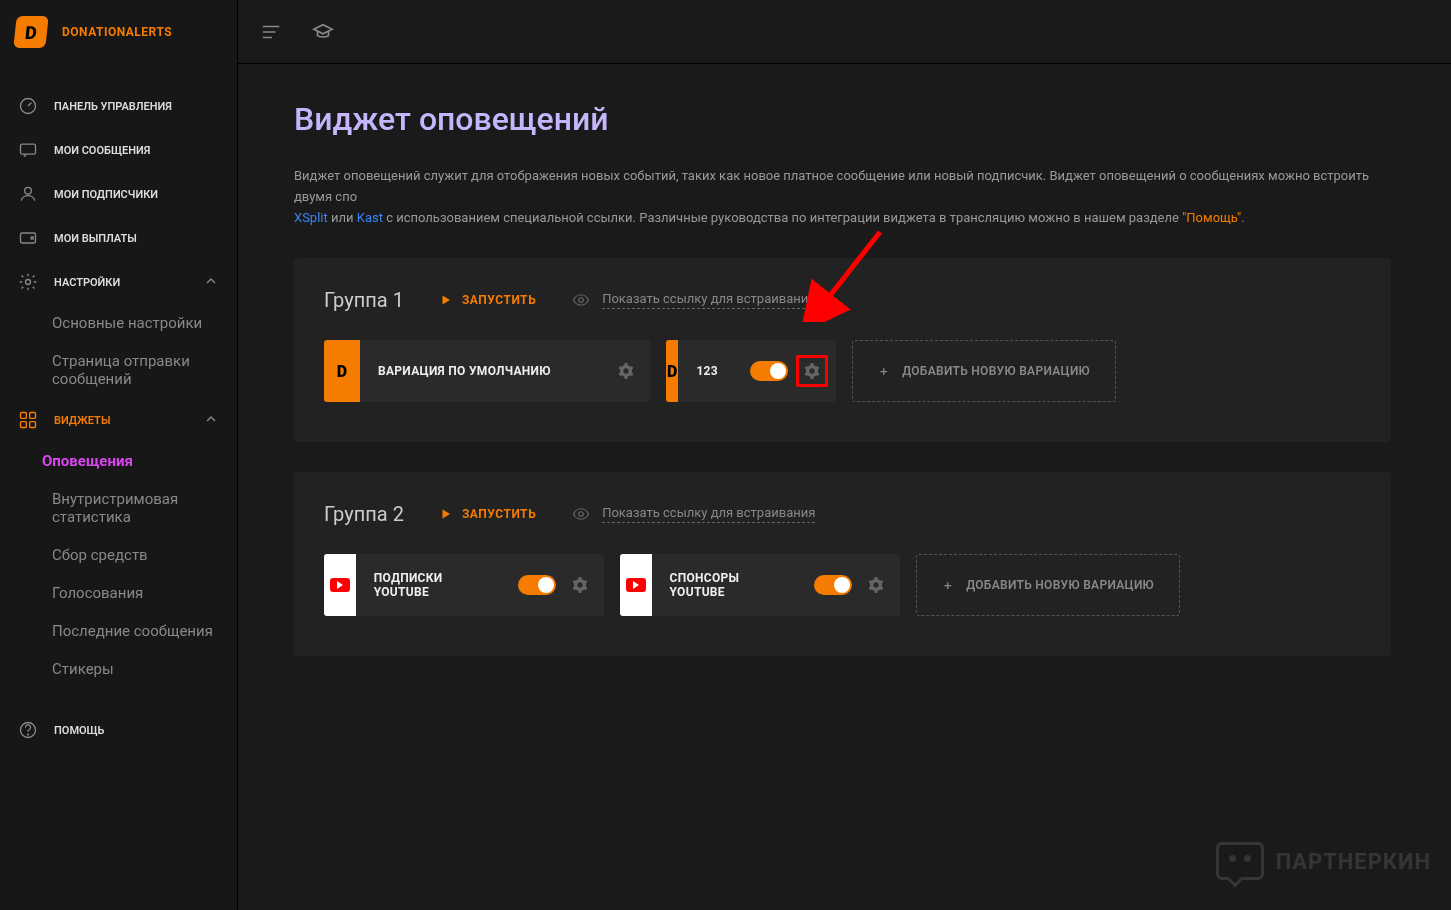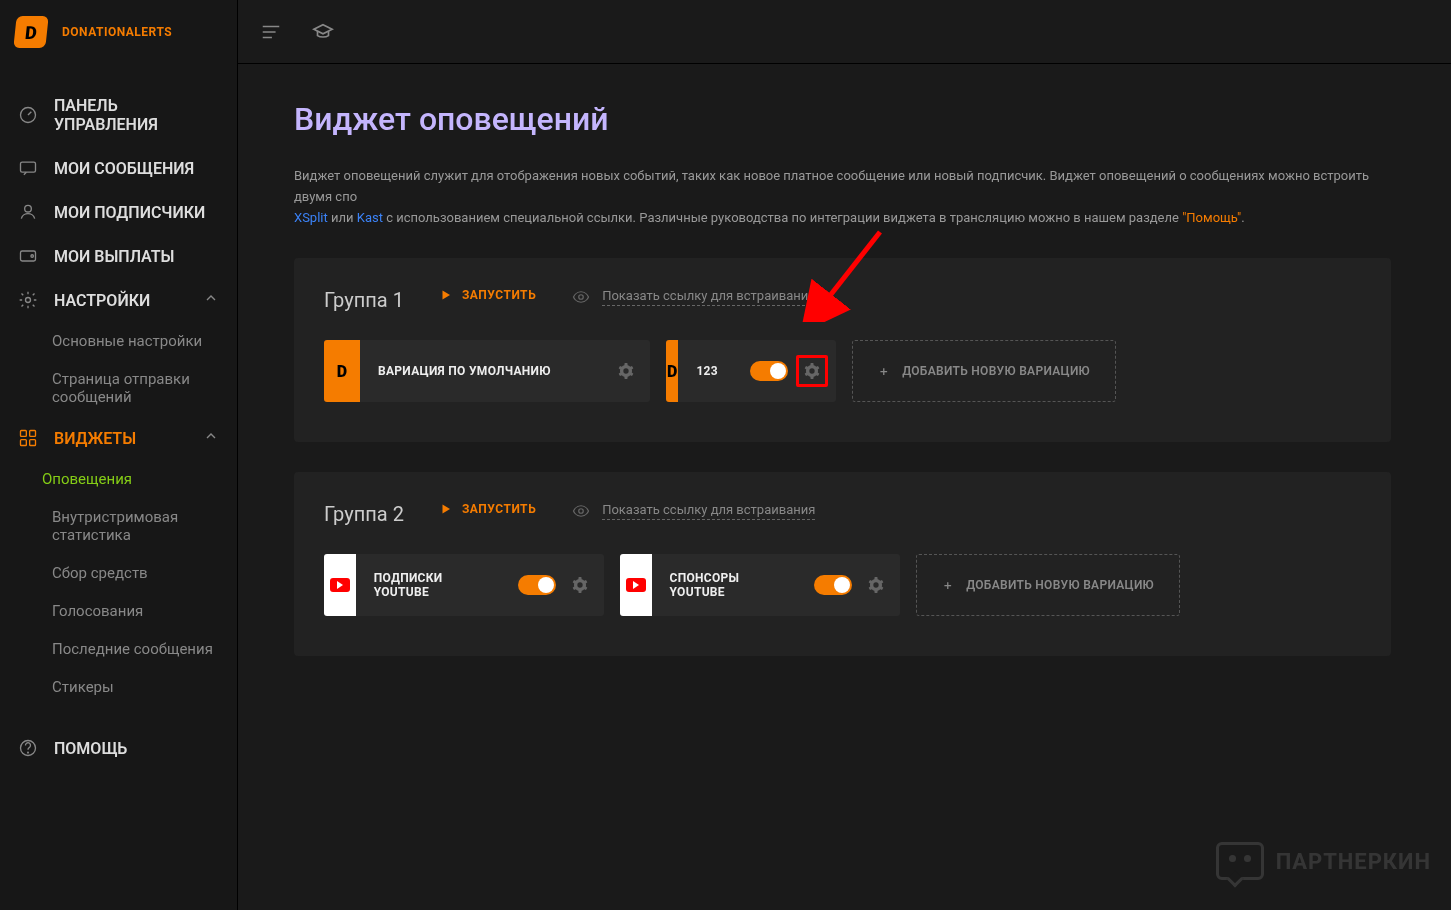--- a/index.html
+++ b/index.html
@@ -3,39 +3,39 @@
 <meta charset="utf-8">
 <style>
 * { margin: 0; padding: 0; box-sizing: border-box; }
 body { font-family: -apple-system, BlinkMacSystemFont, "Segoe UI", Roboto, sans-serif; background: #1a1a1a; color: #aaa; width: 1451px; height: 910px; overflow: hidden; position: relative; }
 .layout { display: flex; height: 100%; }
 .sidebar { width: 238px; background: #171717; border-right: 1px solid #000; display: flex; flex-direction: column; }
 .logo-bar { height: 64px; display: flex; align-items: center; gap: 15px; padding: 0 15px; }
 .logo-sq { width: 32px; height: 32px; background: #f57c00; border-radius: 6px; display: flex; align-items: center; justify-content: center; color: #000; font-weight: 900; font-size: 18px; transform: skewX(-6deg); }
 .logo-text { color: #f57c00; font-weight: 700; font-size: 12px; letter-spacing: .5px; }
 .nav { flex: 1; padding-top: 20px; }
-.nav-item { display: flex; align-items: center; gap: 16px; padding: 12px 18px; color: #ddd; font-size: 16px; font-weight: 600; cursor: pointer; }
+.nav-item { display: flex; align-items: center; gap: 16px; padding: 12px 18px; color: #ddd; font-size: 11px; font-weight: 600; cursor: pointer; }
 .nav-item.sub { padding: 10px 18px 10px 52px; color: #888; font-weight: 400; font-size: 15px; }
-.nav-item.sub.active { color: #84cc16; font-weight: 400; padding-left: 42px; }
+.nav-item.sub.active { color: #d946ef; font-weight: 700; padding-left: 42px; }
 .nav-item.group-hdr { color: #f57c00; }
 .nav-item .chev { margin-left: auto; }
 .nav-ic { width: 20px; height: 20px; display: flex; align-items: center; justify-content: center; flex-shrink: 0; }
 .nav-ic svg { stroke: #888; fill: none; stroke-width: 1.6; }
 .nav-item.group-hdr .nav-ic svg { stroke: #f57c00; }
 .main { flex: 1; display: flex; flex-direction: column; }
 .topbar { height: 64px; display: flex; align-items: center; gap: 30px; padding: 0 22px; border-bottom: 1px solid #000; }
 .topbar-ic { width: 22px; height: 22px; cursor: pointer; }
 .topbar-ic svg { stroke: #888; fill: none; stroke-width: 1.8; }
 .content { flex: 1; padding: 36px 60px 36px 56px; overflow: hidden; }
 h1 { color: #c4b5fd; font-size: 32px; font-weight: 500; margin-bottom: 28px; }
 .desc { font-size: 13px; color: #999; line-height: 1.6; margin-bottom: 30px; }
 .desc .lnk { color: #3b82f6; }
 .desc .hl { color: #f57c00; }
 .group { background: #222; border-radius: 4px; padding: 30px 30px 40px 30px; margin-bottom: 30px; }
-.group-hd { display: flex; align-items: flex-start; gap: 36px; margin-bottom: 28px; }
+.group-hd { display: flex; align-items: center; gap: 36px; margin-bottom: 28px; }
 .group-title { color: #ccc; font-size: 20px; font-weight: 400; }
 .launch { display: flex; align-items: center; gap: 10px; color: #f57c00; font-size: 12px; font-weight: 700; cursor: pointer; letter-spacing: .5px; }
 .launch svg { fill: #f57c00; }
 .embed { display: flex; align-items: center; gap: 12px; color: #888; font-size: 13px; cursor: pointer; }
 .embed .tx { border-bottom: 1px dashed #666; padding-bottom: 2px; }
 .embed svg { stroke: #666; fill: none; stroke-width: 1.6; }
 .cards { display: flex; gap: 16px; flex-wrap: wrap; }
 .card { display: flex; align-items: center; background: #2a2a2a; border-radius: 3px; height: 62px; }
 .card-badge { width: 36px; height: 62px; background: #f57c00; border-radius: 3px 0 0 3px; display: flex; align-items: center; justify-content: center; }
 .card-badge.yt { background: #fff; }

